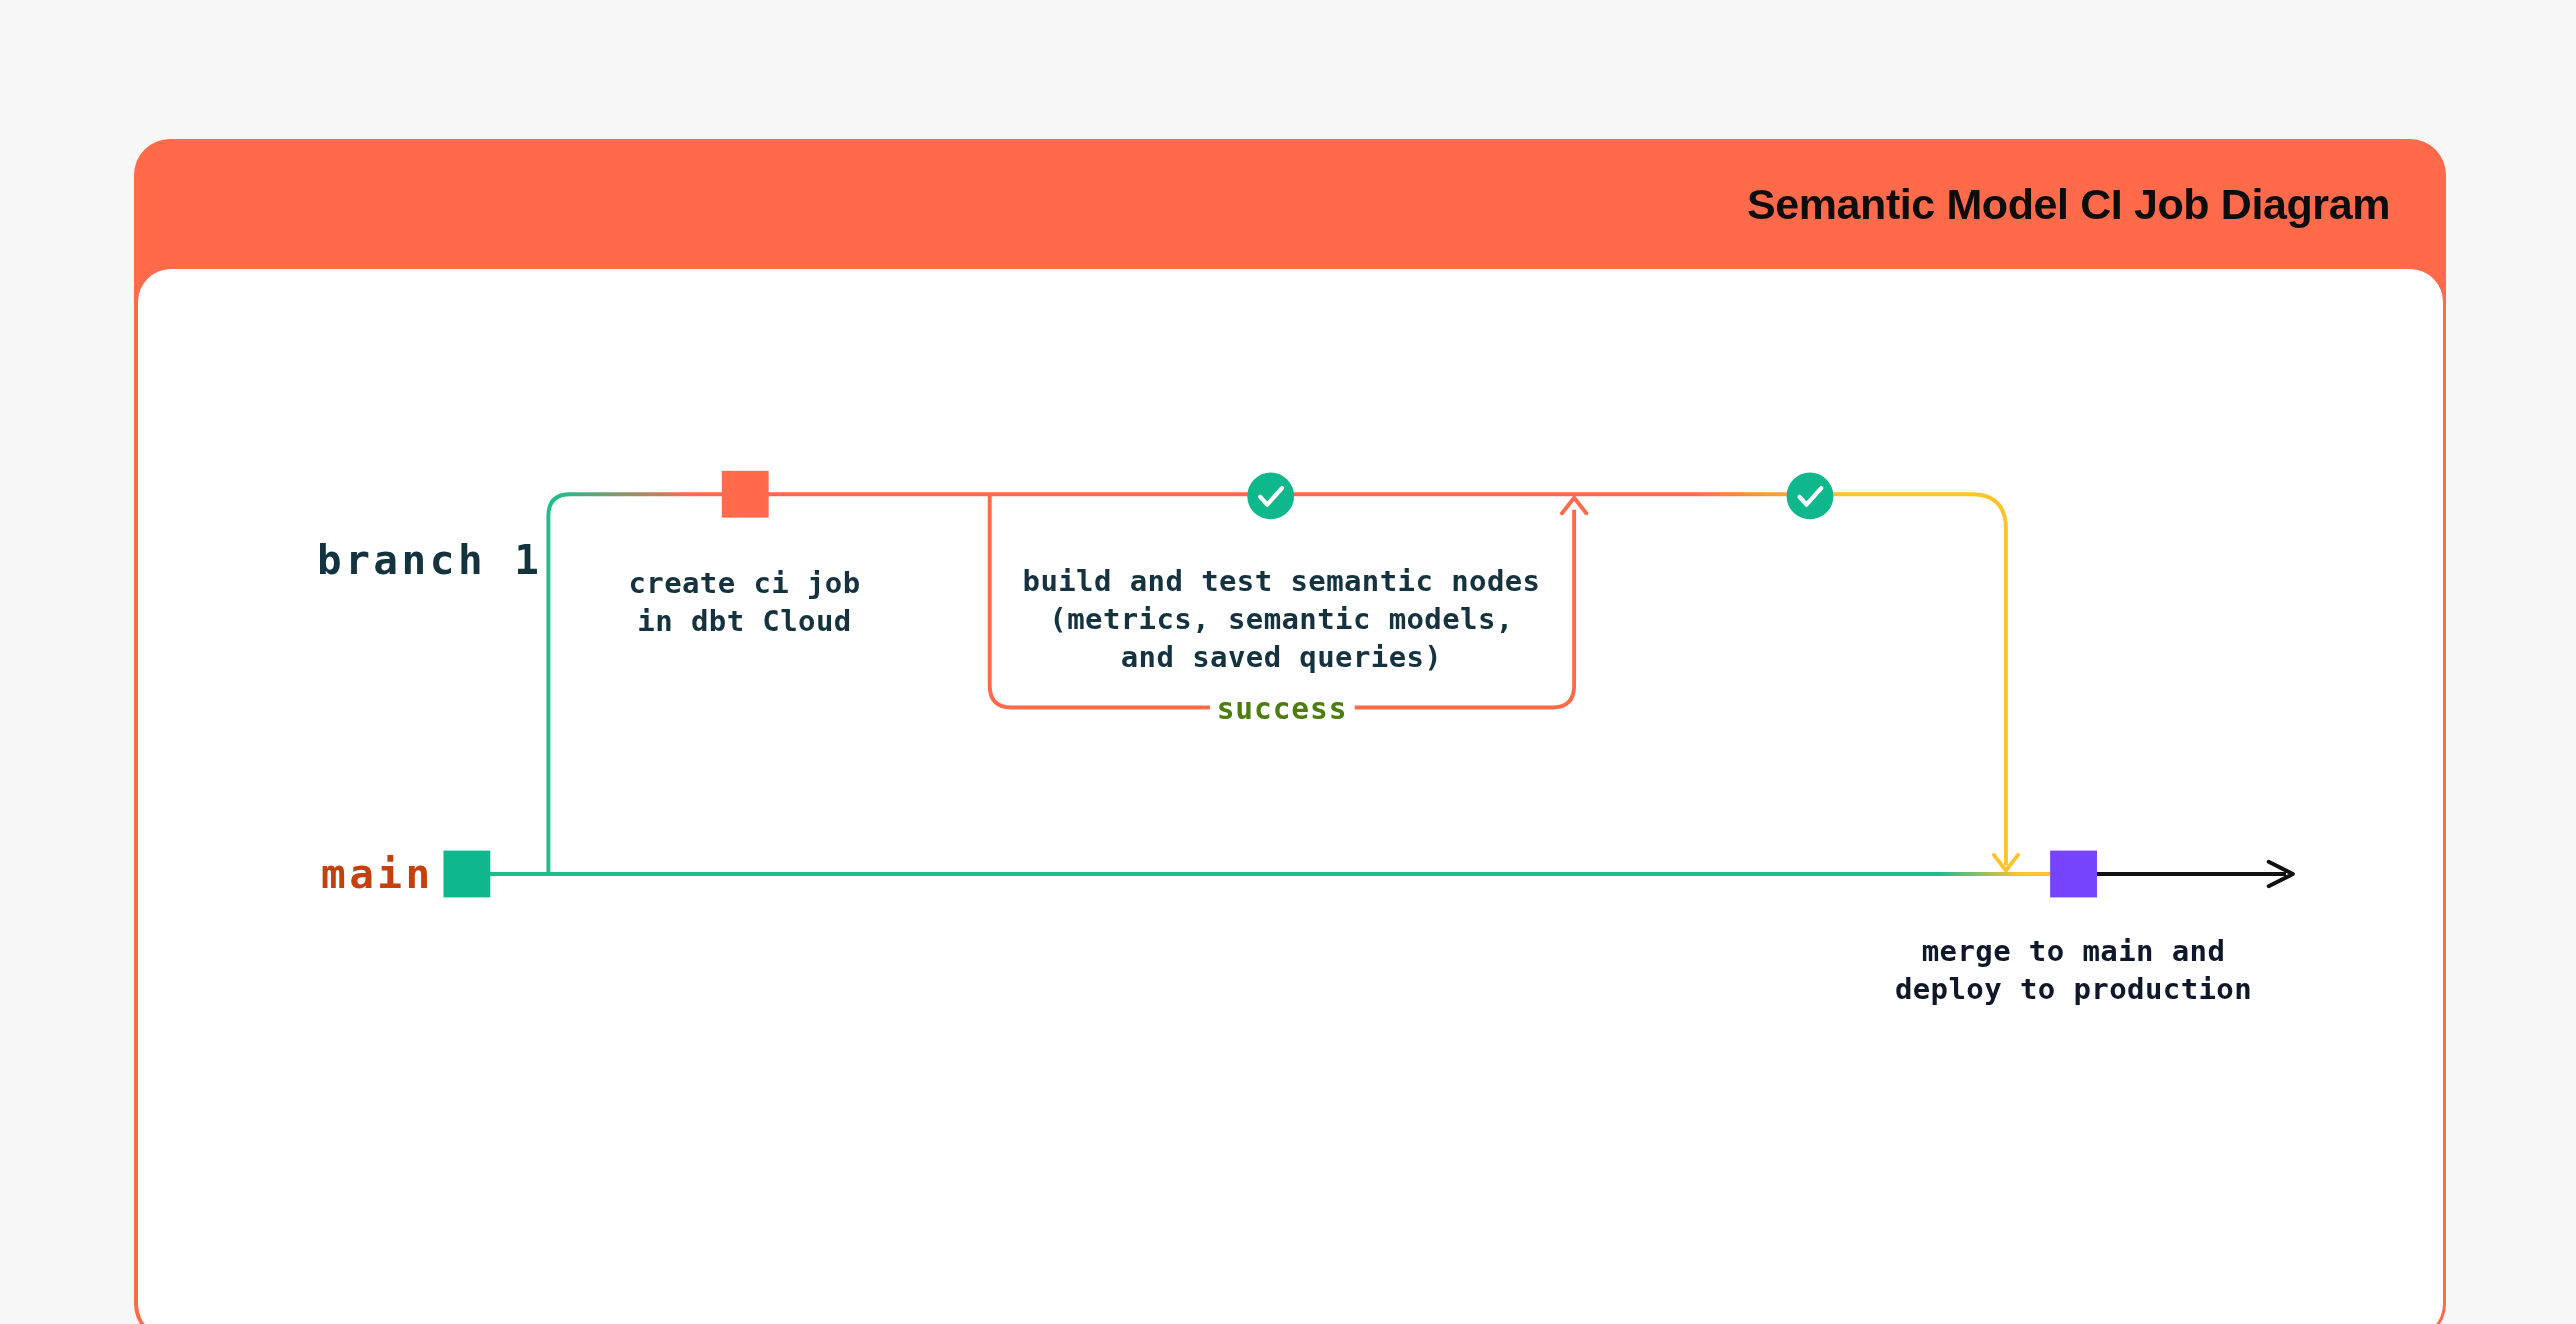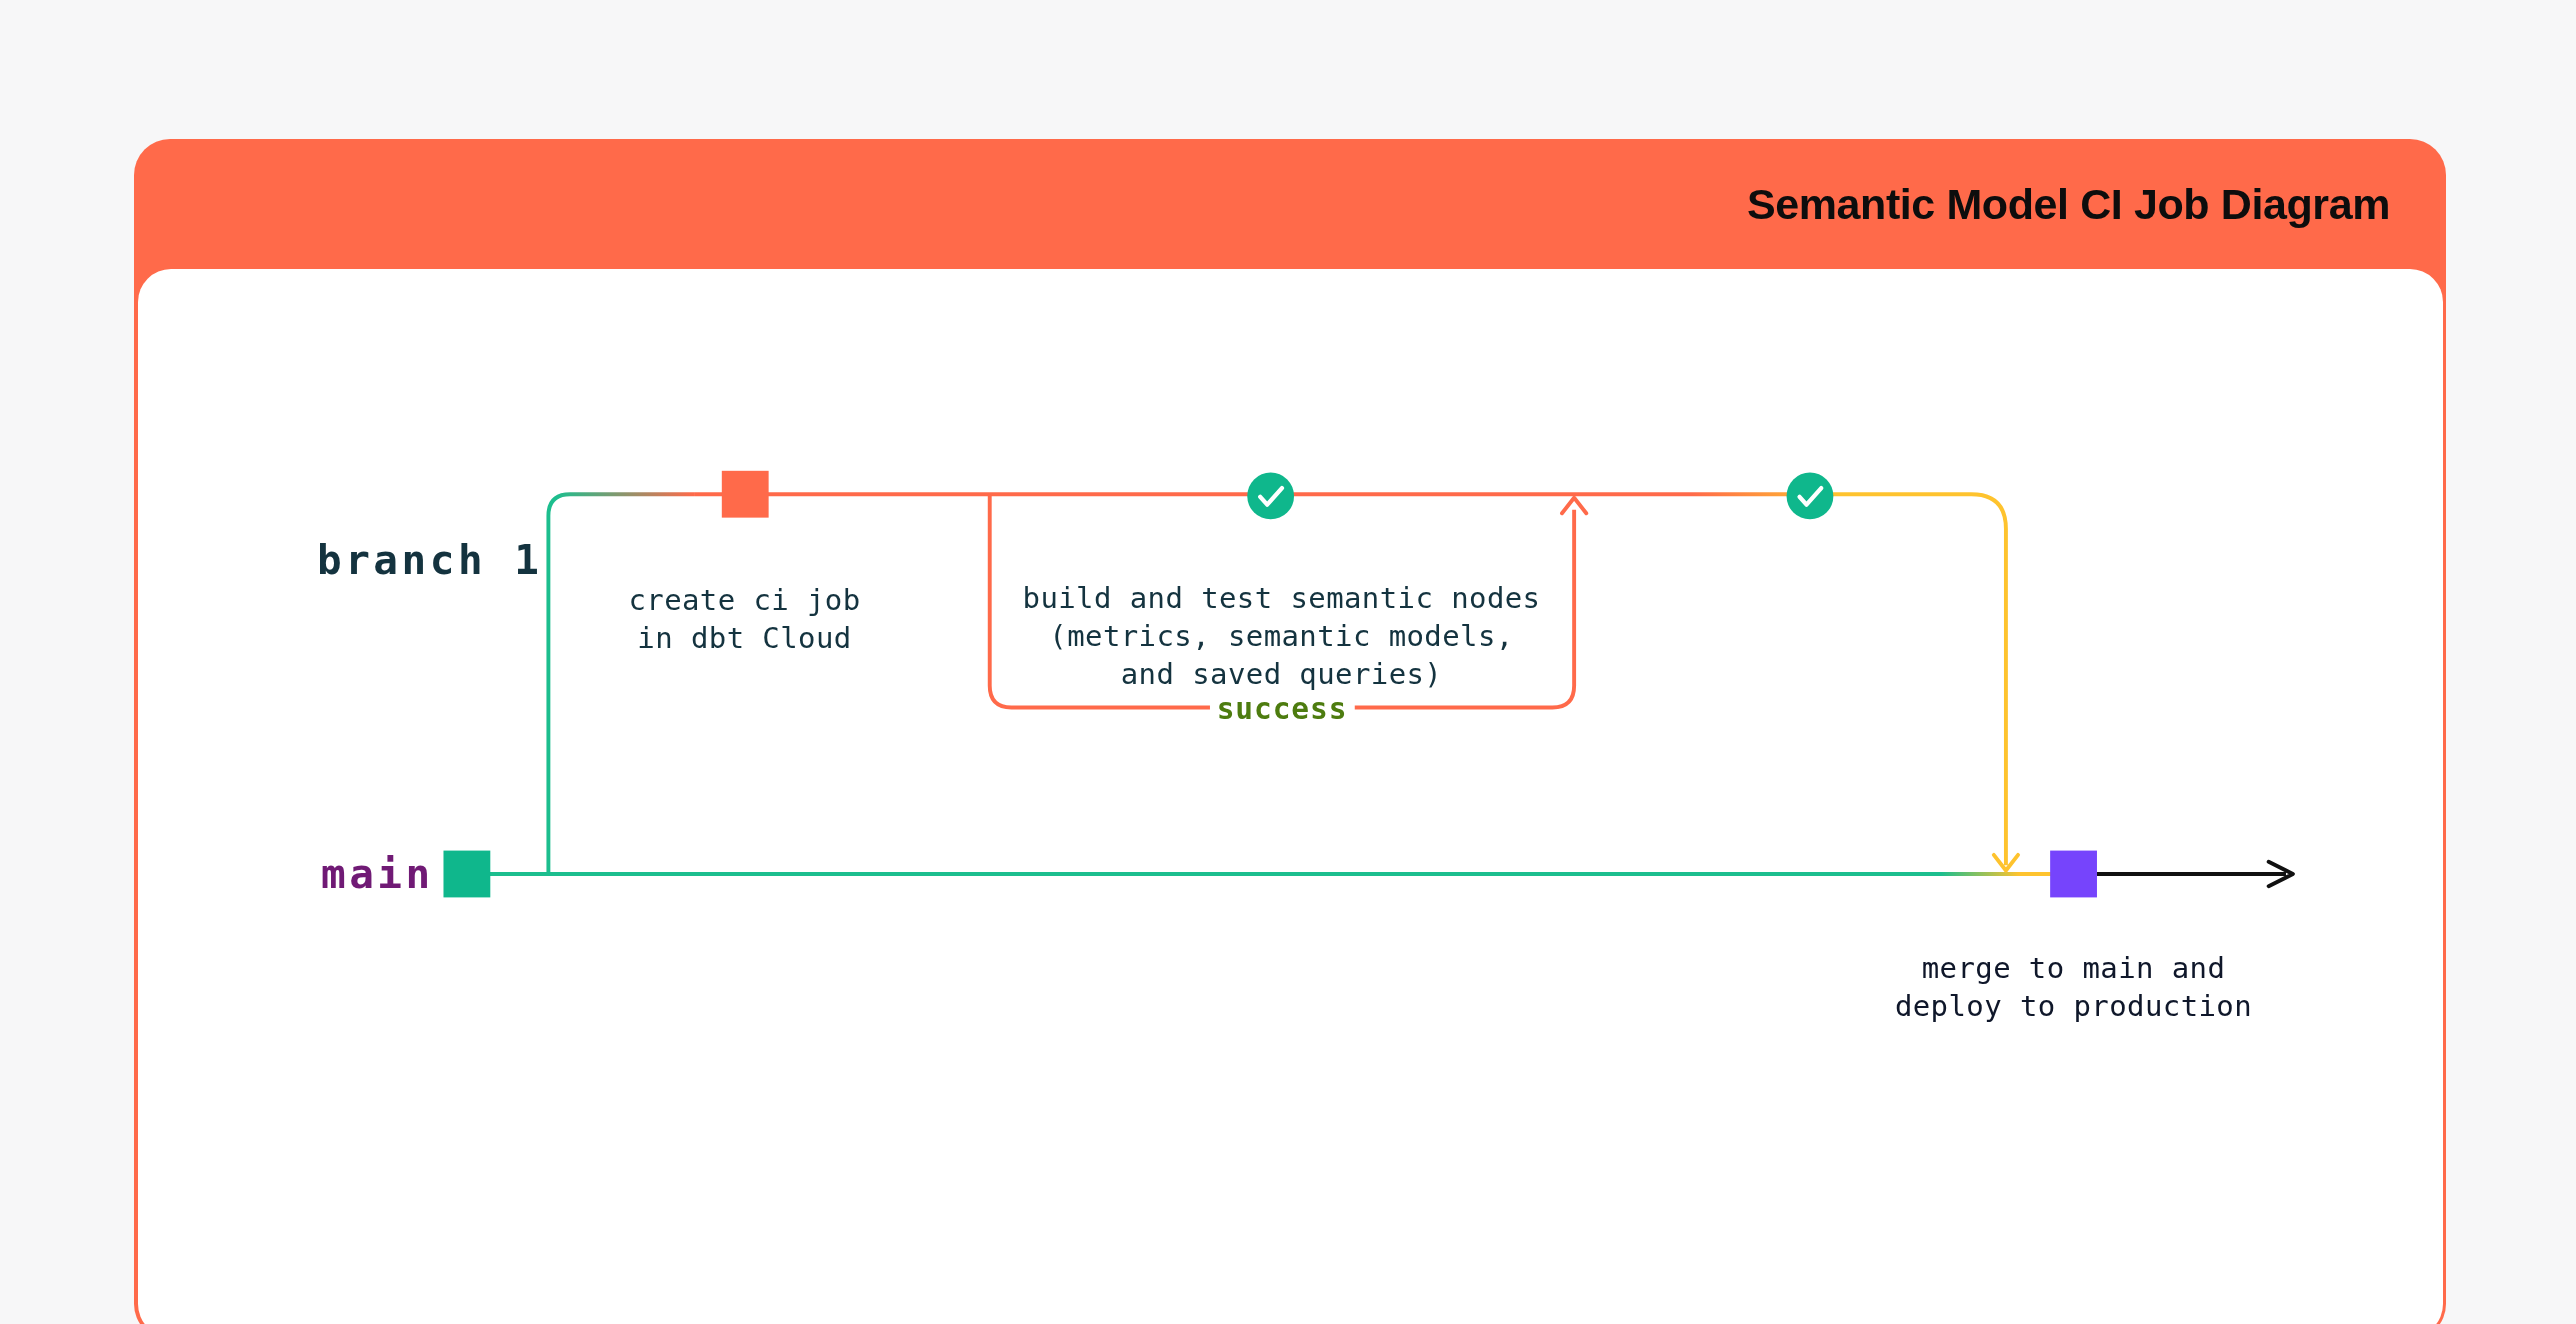--- a/index.html
+++ b/index.html
@@ -21,21 +21,21 @@
   .logo{position:absolute;left:165px;top:170px;width:71px;height:71px;}
 
   
   .diagram{position:absolute;left:0;top:0;width:2576px;height:1324px;}
   .connectors{position:absolute;left:0;top:0;}
 
   .track-label{position:absolute;font-family:"DejaVu Sans Mono","Liberation Mono",monospace;
                font-weight:bold;font-size:41px;letter-spacing:3.5px;white-space:pre;}
   .node-label{position:absolute;width:607px;text-align:center;white-space:pre;
               font-family:"DejaVu Sans Mono","Liberation Mono",monospace;
-              font-weight:normal;font-size:29px;line-height:38px;letter-spacing:0.4px;margin-top:17px;}
+              font-weight:bold;font-size:29px;line-height:38px;letter-spacing:0.4px;}
   .success-label{position:absolute;width:260px;text-align:center;white-space:pre;
               font-family:"DejaVu Sans Mono","Liberation Mono",monospace;
               font-weight:bold;font-size:29.5px;letter-spacing:0.9px;}
 </style>
 </head>
 <body>
 
 <div id="screen">
 
   <div class="card">
@@ -102,21 +102,21 @@
       <rect x="2364" y="981" width="54" height="54" fill="#7644fc"></rect>
 
       <circle cx="1465" cy="572" r="27" fill="#0fb78c"></circle>
       <path d="M1453,573 L1461,582 L1478,563" stroke="#ffffff" stroke-width="5" fill="none" stroke-linecap="round" stroke-linejoin="round"></path>
 
       <circle cx="2087" cy="572" r="27" fill="#0fb78c"></circle>
       <path d="M2075,573 L2083,582 L2100,563" stroke="#ffffff" stroke-width="5" fill="none" stroke-linecap="round" stroke-linejoin="round"></path>
     </svg>
 
     <div class="track-label" style="left: 317px; top: 536px; color: rgb(20, 51, 63);">branch 1</div>
-    <div class="track-label" style="left: 321px; top: 850px; color: #701a75;">main</div>
+    <div class="track-label" style="left: 321px; top: 850px; color: #c2410c;">main</div>
 
     <div class="node-label" style="left: 441px; top: 564px; color: rgb(20, 51, 63);">create ci job
 in dbt Cloud</div>
     <div class="node-label" style="left: 978px; top: 562px; color: rgb(20, 51, 63);">build and test semantic nodes
 (metrics, semantic models,
 and saved queries)</div>
     <div class="node-label" style="left: 1770px; top: 932px; color: #0f172a;">merge to main and
 deploy to production</div>
 
     <div class="success-label" style="left: 1152px; top: 692px; color: #4d7c0f;">success</div>

